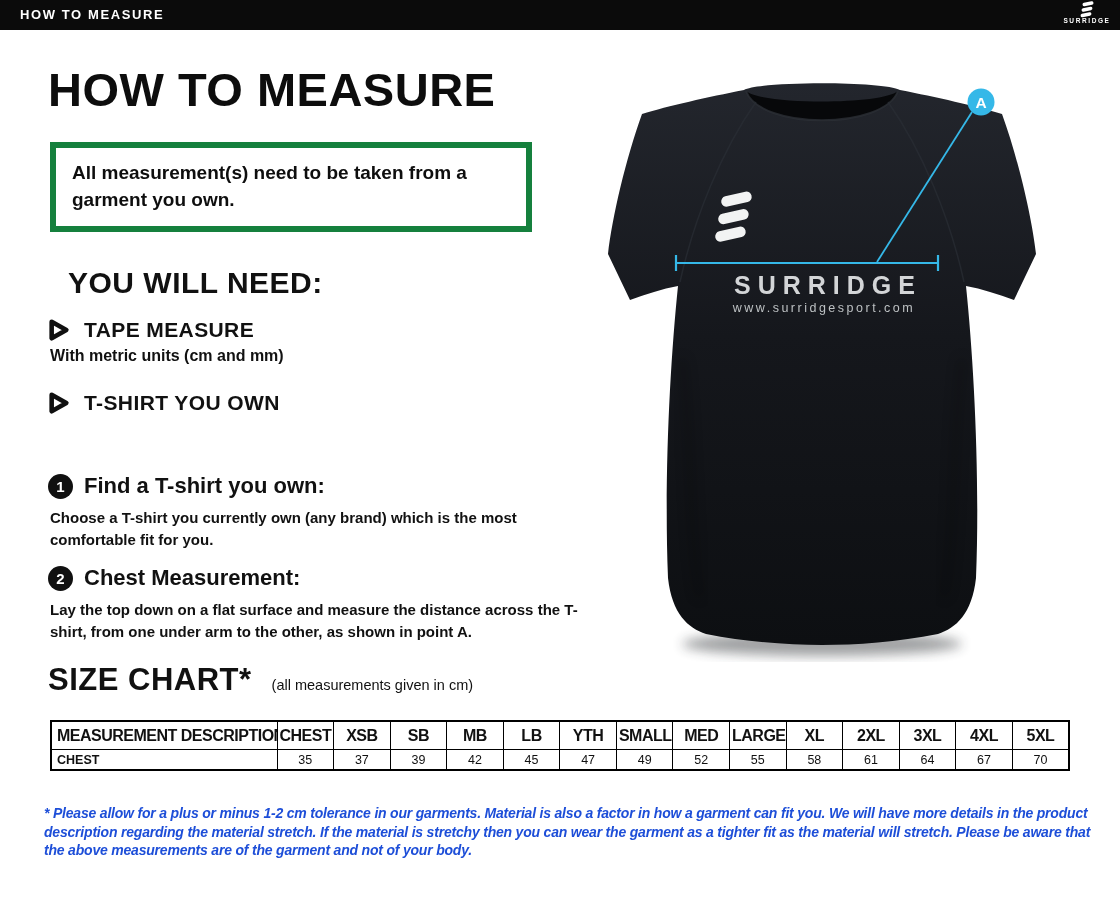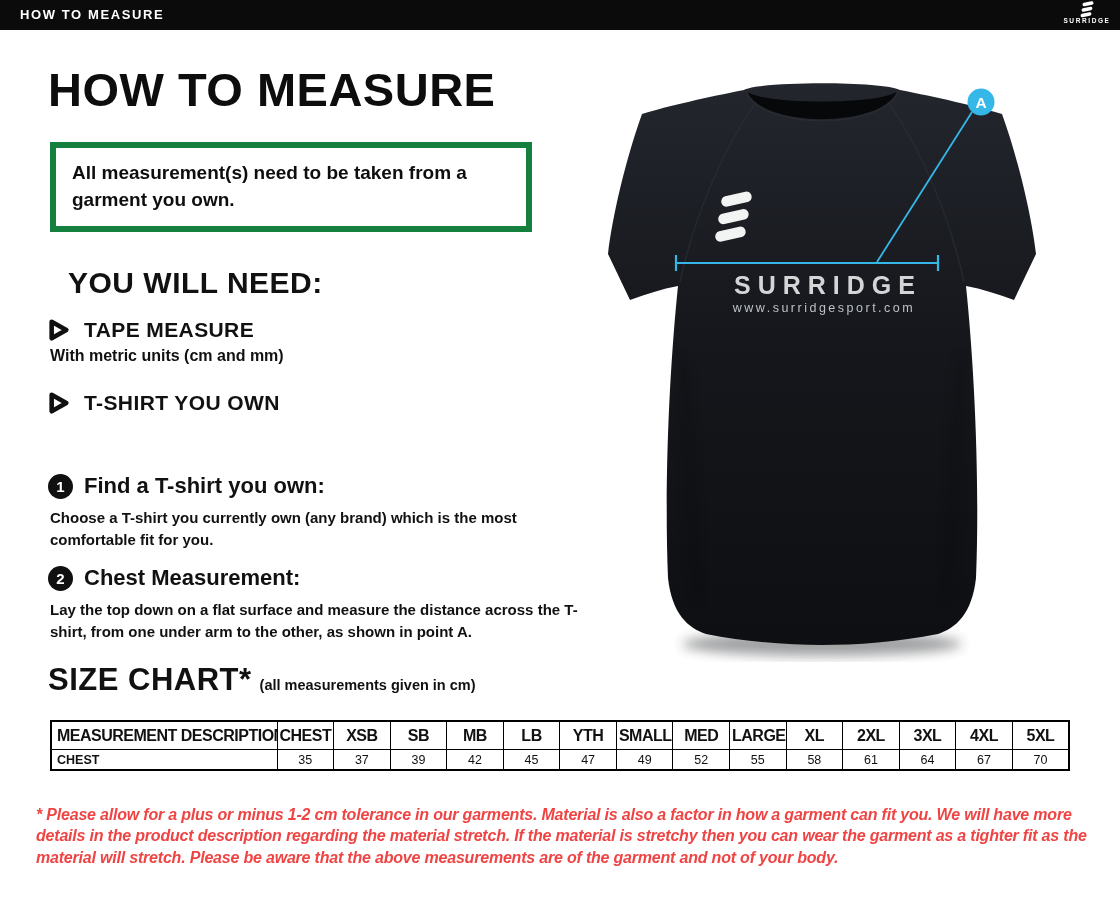--- a/index.html
+++ b/index.html
@@ -32,34 +32,34 @@
   .step.first{top:473px;}
   .step.second{top:565px;}
   .step-head{display:flex;align-items:center;gap:11px;}
   .step-num{width:25px;height:25px;border-radius:50%;background:#101010;color:#fff;
     font-size:15px;font-weight:bold;display:flex;align-items:center;justify-content:center;}
   .step-title{margin:0;font-size:22px;font-weight:bold;}
   .step-desc{margin:8px 0 0 2px;font-size:15px;font-weight:bold;line-height:1.45;width:545px;}
   
   .sc-head{position:absolute;left:48px;top:662px;display:flex;align-items:baseline;}
   .sc-title{margin:0;font-size:31px;font-weight:bold;letter-spacing:0.5px;}
-  .sc-sub{font-size:14.5px;font-weight:bold;margin-left:8px;}
+  .sc-sub{font-size:14.5px;font-weight:normal;margin-left:20px;}
   table.size-chart{position:absolute;left:50px;top:720px;width:1020px;border-collapse:collapse;
     table-layout:fixed;border:2px solid #000;}
   .size-chart th,.size-chart td{border:1.5px solid #000;text-align:center;padding:0 2px;
     overflow:hidden;white-space:nowrap;}
   .size-chart col.desc{width:226px;}
   .size-chart thead th{font-size:16px;font-weight:bold;letter-spacing:-0.5px;height:27px;}
   .size-chart .lbl{text-align:left;padding-left:5px;}
   .size-chart tr.metric td{height:16px;font-size:11.5px;font-weight:bold;letter-spacing:-0.3px;}
   .size-chart tr.chest td{height:19px;font-size:12.5px;}
   .size-chart tr.chest td.lbl{font-weight:bold;}
   
-  .disclaimer{position:absolute;left:36px;top:804px;width:1052px;margin:0;font-size:16px;
-    font-weight:bold;font-style:italic;line-height:1.33;letter-spacing:-0.2px;color:#ef4444;}
+  .disclaimer{position:absolute;left:44px;top:804px;width:1052px;margin:0;font-size:14px;
+    font-weight:bold;font-style:italic;line-height:1.33;letter-spacing:-0.2px;color:#1d4ed8;}
   
   .shirt-figure{position:absolute;left:596px;top:58px;width:464px;height:604px;}
 </style>
 </head>
 <body>
 
 <header class="topbar">
   <span class="topbar-title">HOW TO MEASURE</span>
   <div class="topbar-logo">
     <svg width="17" height="17" viewBox="0 0 34 34" aria-hidden="true">

